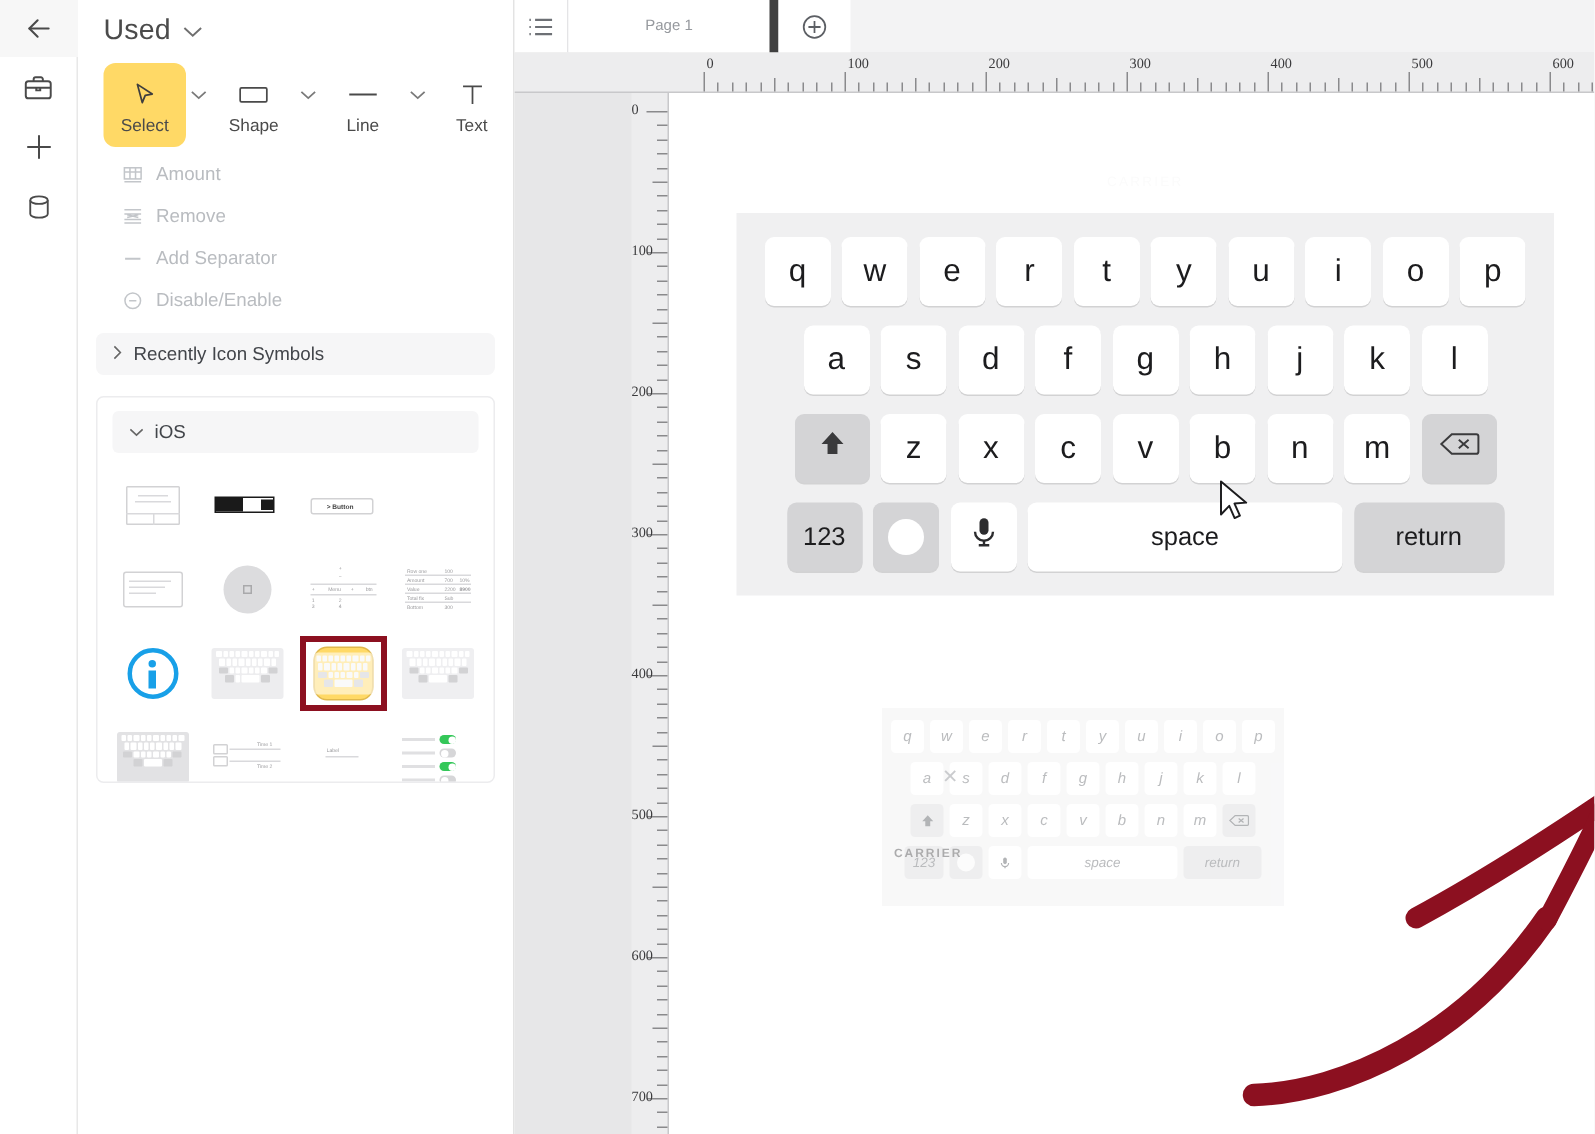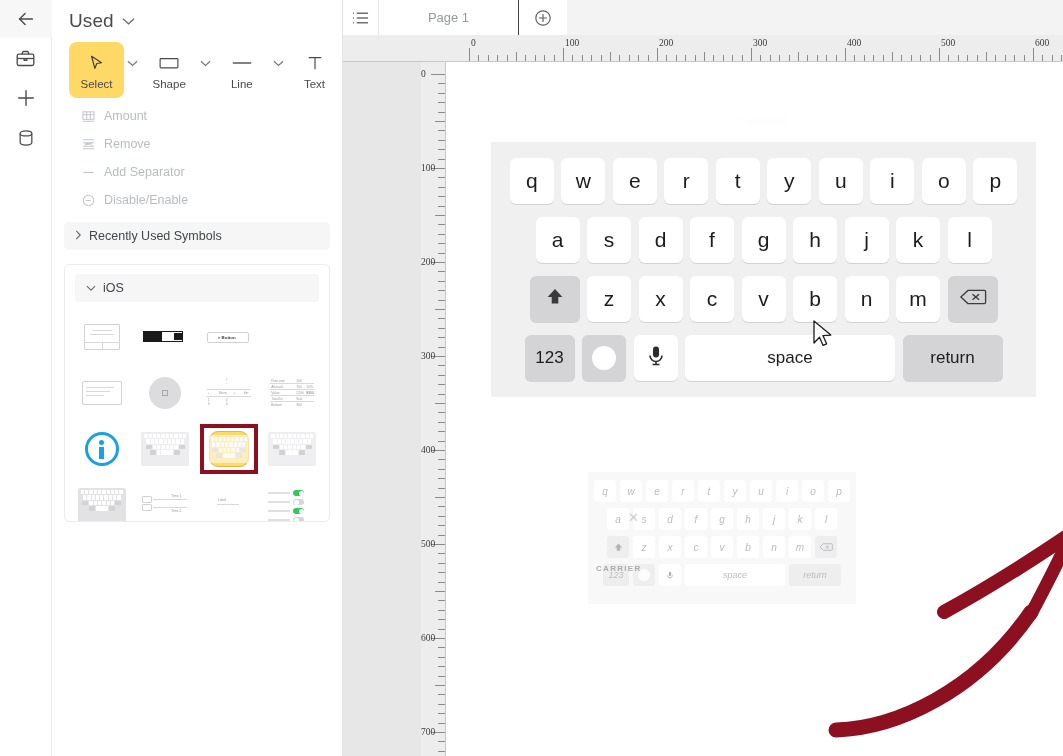--- a/index.html
+++ b/index.html
@@ -166,21 +166,21 @@
   
   .canvas-wrap { flex: 1 1 auto; position: relative; height: 756px; background: #e7e7e8; overflow: hidden; }
 
   .tabbar { height: 35px; background: #f3f3f4; display: flex; align-items: stretch; }
   .tab-icon {
     width: 36px; background: #fff; display:flex; align-items:center; justify-content:center;
     border-right: 1px solid #e4e4e6; cursor: pointer; color:#6d7075;
   }
   .tab-page {
     width: 140px; background: #fff; display:flex; align-items:center; justify-content:center;
-    font-size: 13px; color: #96999e; border-right: 1px solid #404040; cursor: pointer;
+    font-size: 10px; color: #96999e; border-right: 6px solid #404040; cursor: pointer;
   }
   .tab-add {
     width: 48px; background:#fff; display:flex; align-items:center; justify-content:center;
     cursor: pointer; color:#5c5f64;
   }
 
   .ruler-h {
     position: absolute; left: 0; top: 35px; right: 0; height: 27px;
     background: #ededee; border-bottom: 1px solid #c8c8ca;
   }
@@ -383,21 +383,21 @@
       </span>
       <span>Disable/Enable</span>
     </div>
 
     <div class="sec-band">
       <span class="tri">
         <svg width="7" height="10" viewBox="0 0 7 11" fill="none" stroke="#666" stroke-width="1.2">
             <path d="M1 1l4.4 4.5L1 10"></path>
           </svg>
       </span>
-      <span>Recently Used Symbols</span>
+      <span>Recently Icon Symbols</span>
     </div>
 
 
 
     <div class="lib-panel">
       <div class="lib-head">
         <span class="tri">
           <svg width="10" height="7" viewBox="0 0 11 7" fill="none" stroke="#666" stroke-width="1.2">
               <path d="M1 1l4.5 4.3L10 1"></path>
             </svg>

